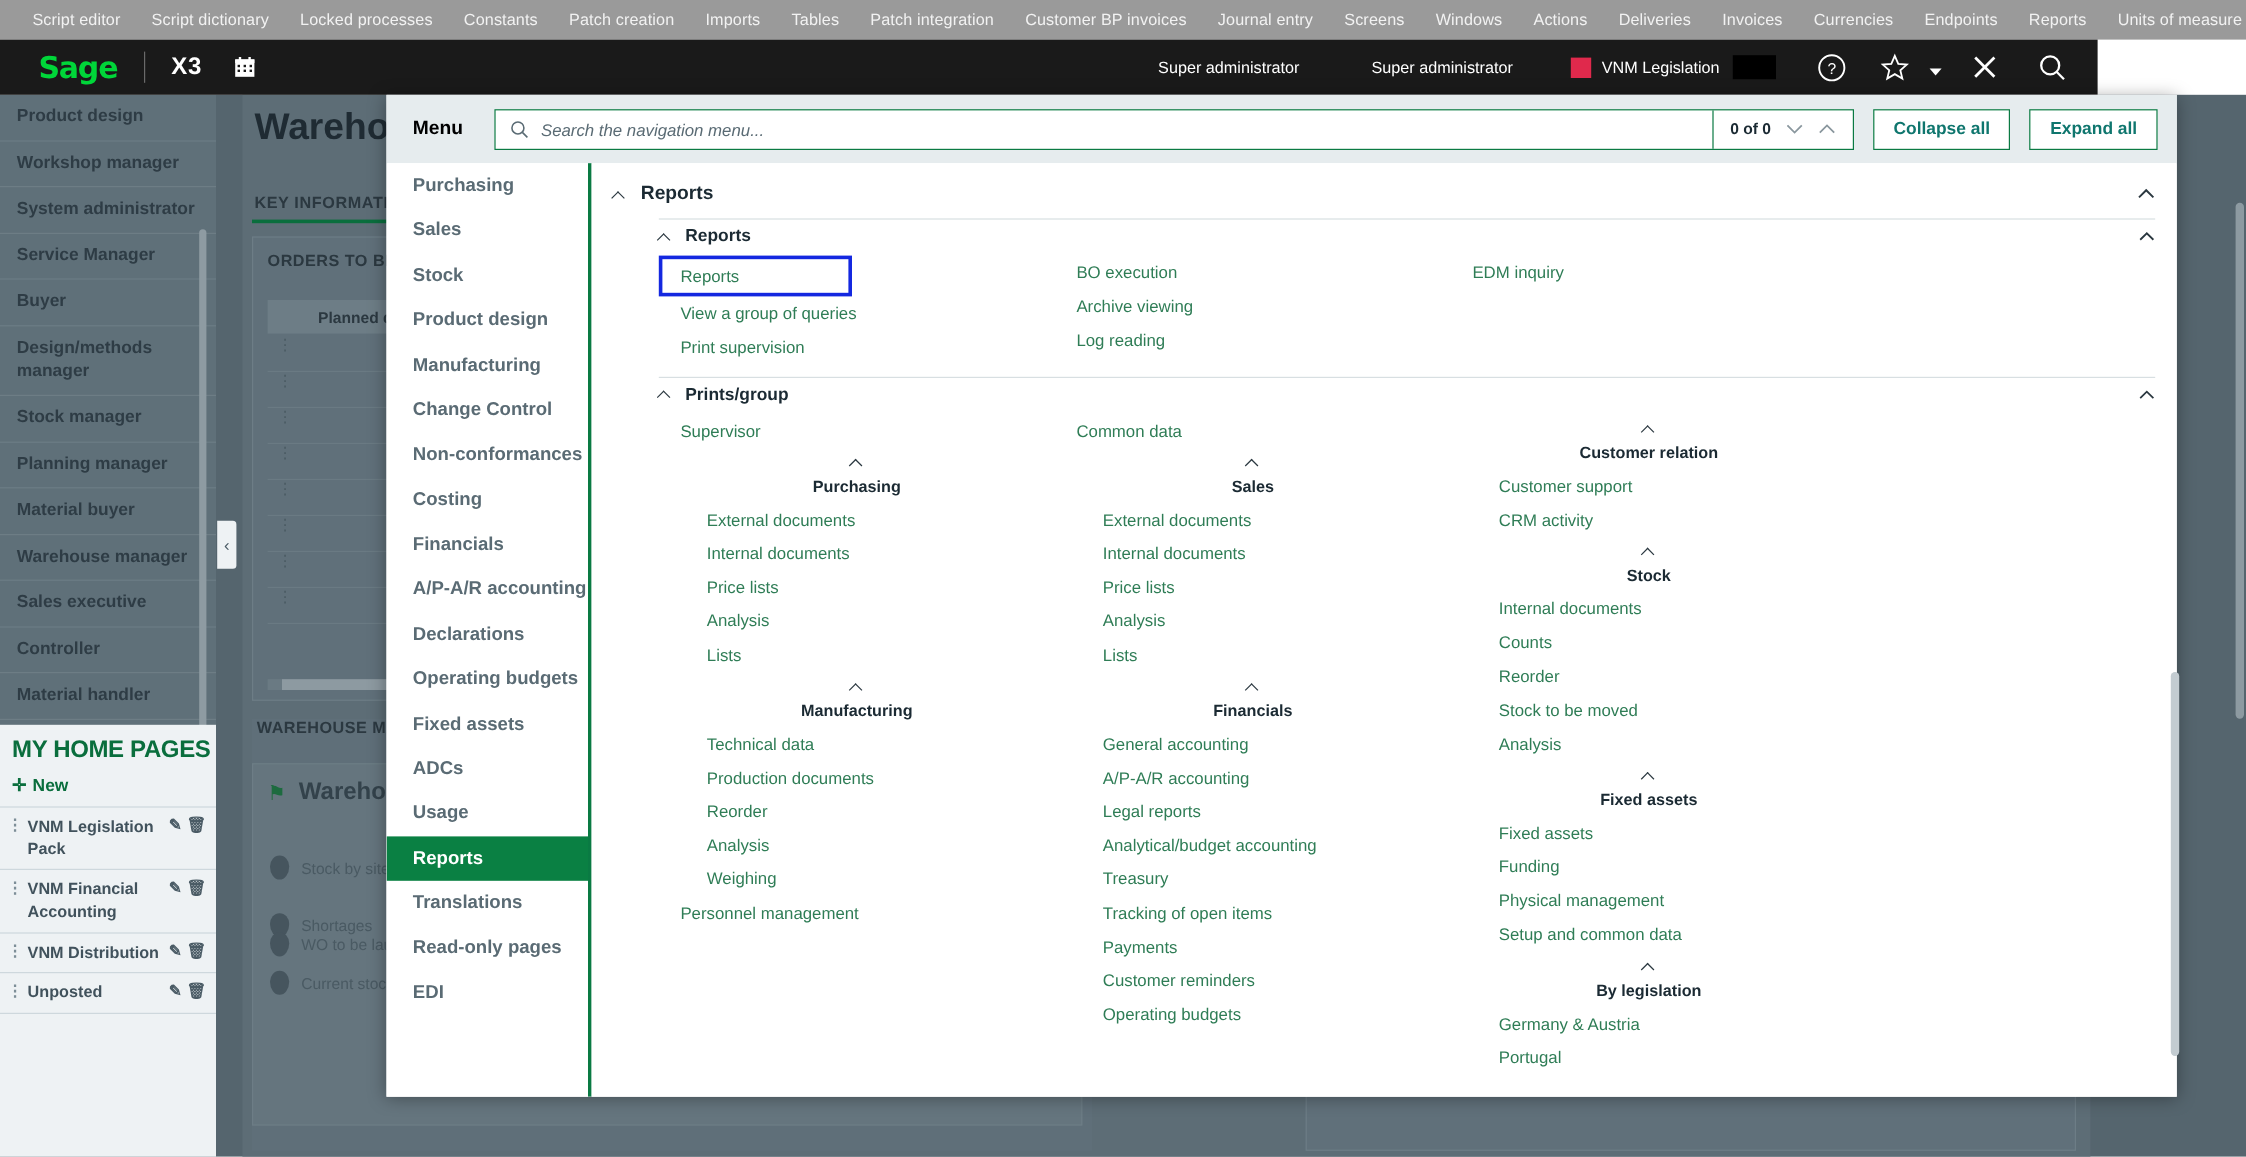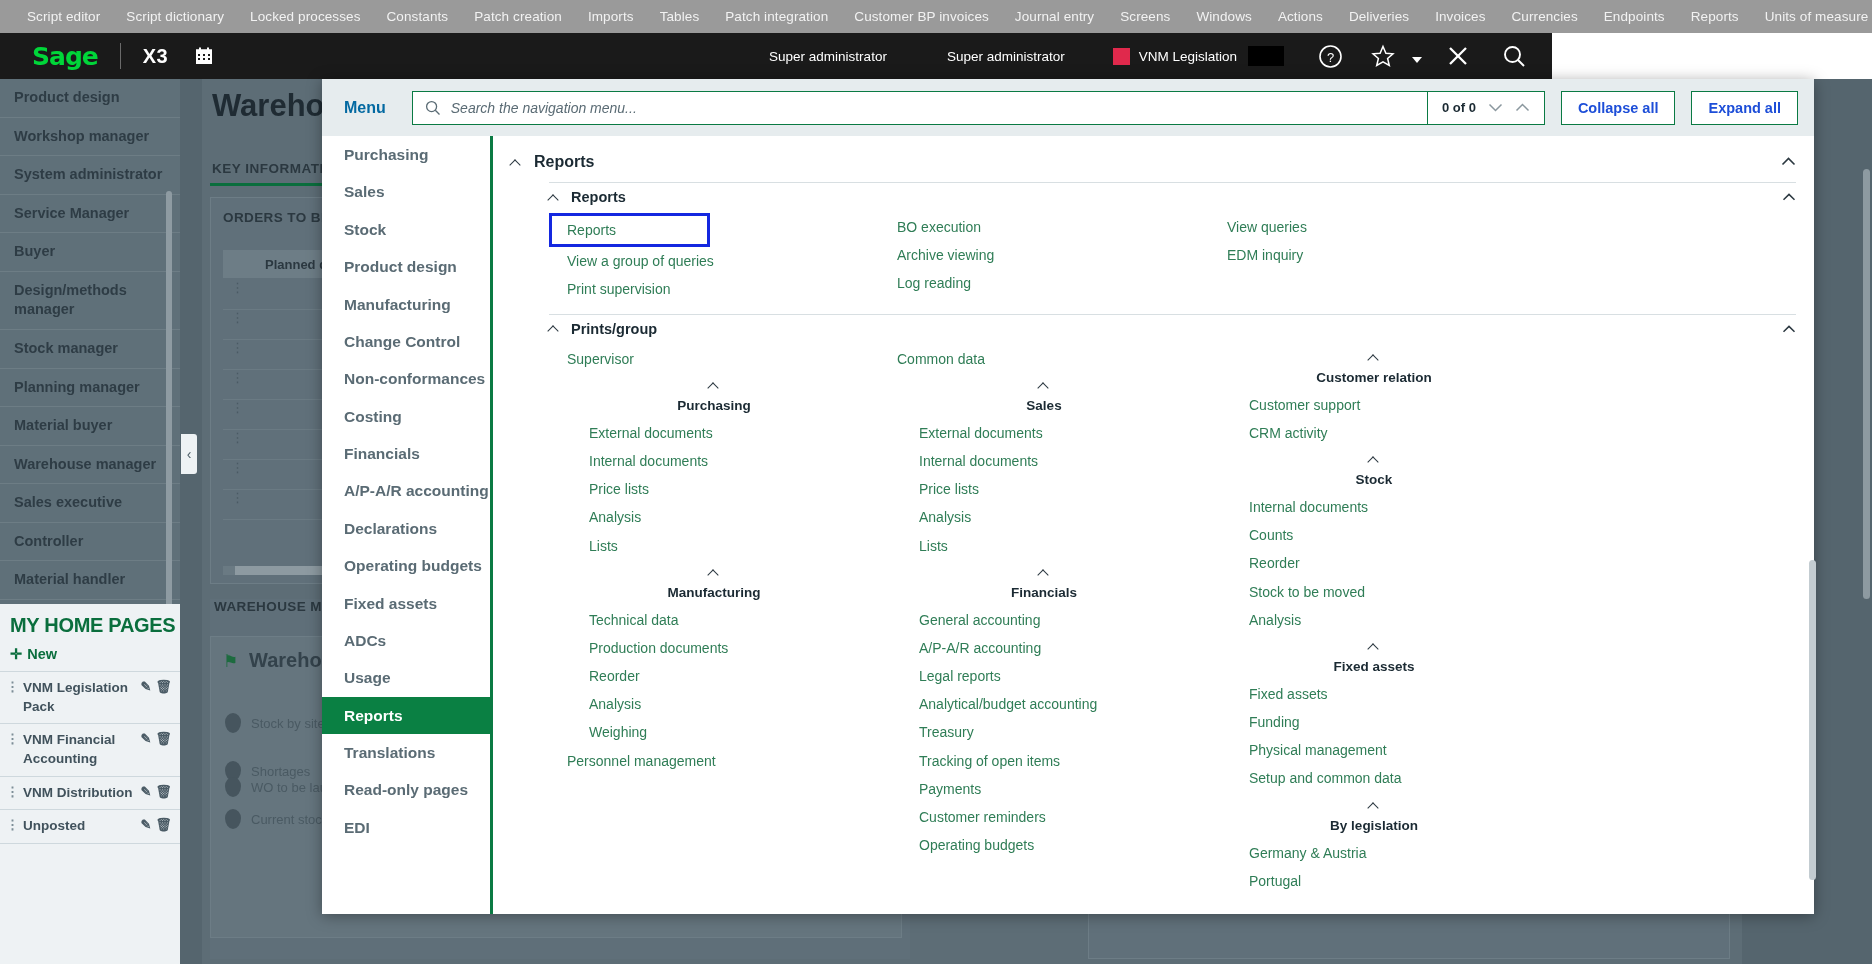--- a/index.html
+++ b/index.html
@@ -30,21 +30,21 @@
     color: #f2f2f2;
     font-size: 13.5px;
     padding: 0 13px;
     white-space: nowrap;
     letter-spacing: 0.1px;
   }
 
   
   .topbar {
     position: absolute; top: 33px; left: 0;
-    width: 1552px; height: 46px;
+    width: 1748px; height: 46px;
     background: #1a1a1a;
     display: flex; align-items: center;
     z-index: 5;
   }
   .sage-logo {
     margin-left: 32px;
     color: #00d639;
     font-size: 25px;
     font-weight: bold;
     letter-spacing: -1px;
@@ -281,21 +281,21 @@
   }
   .menu-head {
     height: 57px;
     background: #e6ecee;
     display: flex; align-items: center;
     padding: 0 16px 0 22px;
     box-sizing: border-box;
     flex: 0 0 57px;
   }
   .menu-label {
-    font-size: 16px; font-weight: bold; color: #0369a1;
+    font-size: 16px; font-weight: bold; color: #000000;
     margin-right: 26px;
   }
   .search-wrap {
     flex: 1;
     height: 34px;
     border: 1px solid #0a7a43;
     background: #ffffff;
     display: flex; align-items: center;
     box-sizing: border-box;
   }
@@ -310,21 +310,21 @@
     border-left: 1px solid #0a7a43;
     height: 100%;
     display: flex; align-items: center; gap: 12px;
     padding: 0 14px;
     font-size: 13px; font-weight: bold; color: #1b2a33;
   }
   .chev { color: #7b8a92; font-size: 13px; }
   .btn-outline {
     margin-left: 16px;
     border: 1px solid #0a7a43;
-    color: #1d4ed8;
+    color: #0f766e;
     background: #ffffff;
     font-size: 14.5px; font-weight: bold;
     padding: 8px 16px;
     white-space: nowrap;
     cursor: pointer;
   }
   .menu-body { flex: 1; display: flex; min-height: 0; }
 
   .menu-left {
     width: 168px; flex: 0 0 168px;
@@ -695,21 +695,20 @@
                 <div class="link focused">Reports</div>
                 <div class="link">View a group of queries</div>
                 <div class="link">Print supervision</div>
               </div>
             <div class="col" id="rep-col2">
                 <div class="link">BO execution</div>
                 <div class="link">Archive viewing</div>
                 <div class="link">Log reading</div>
               </div>
             <div class="col" id="rep-col3">
-                <div class="link">View queries</div>
                 <div class="link">EDM inquiry</div>
               </div>
           </div>
         </div>
 
         <div class="hr" style="margin-top:10px;"></div>
 
         <div class="sub-block">
           <div class="sub-head">
             <span class="caret-up-glyph"></span>

